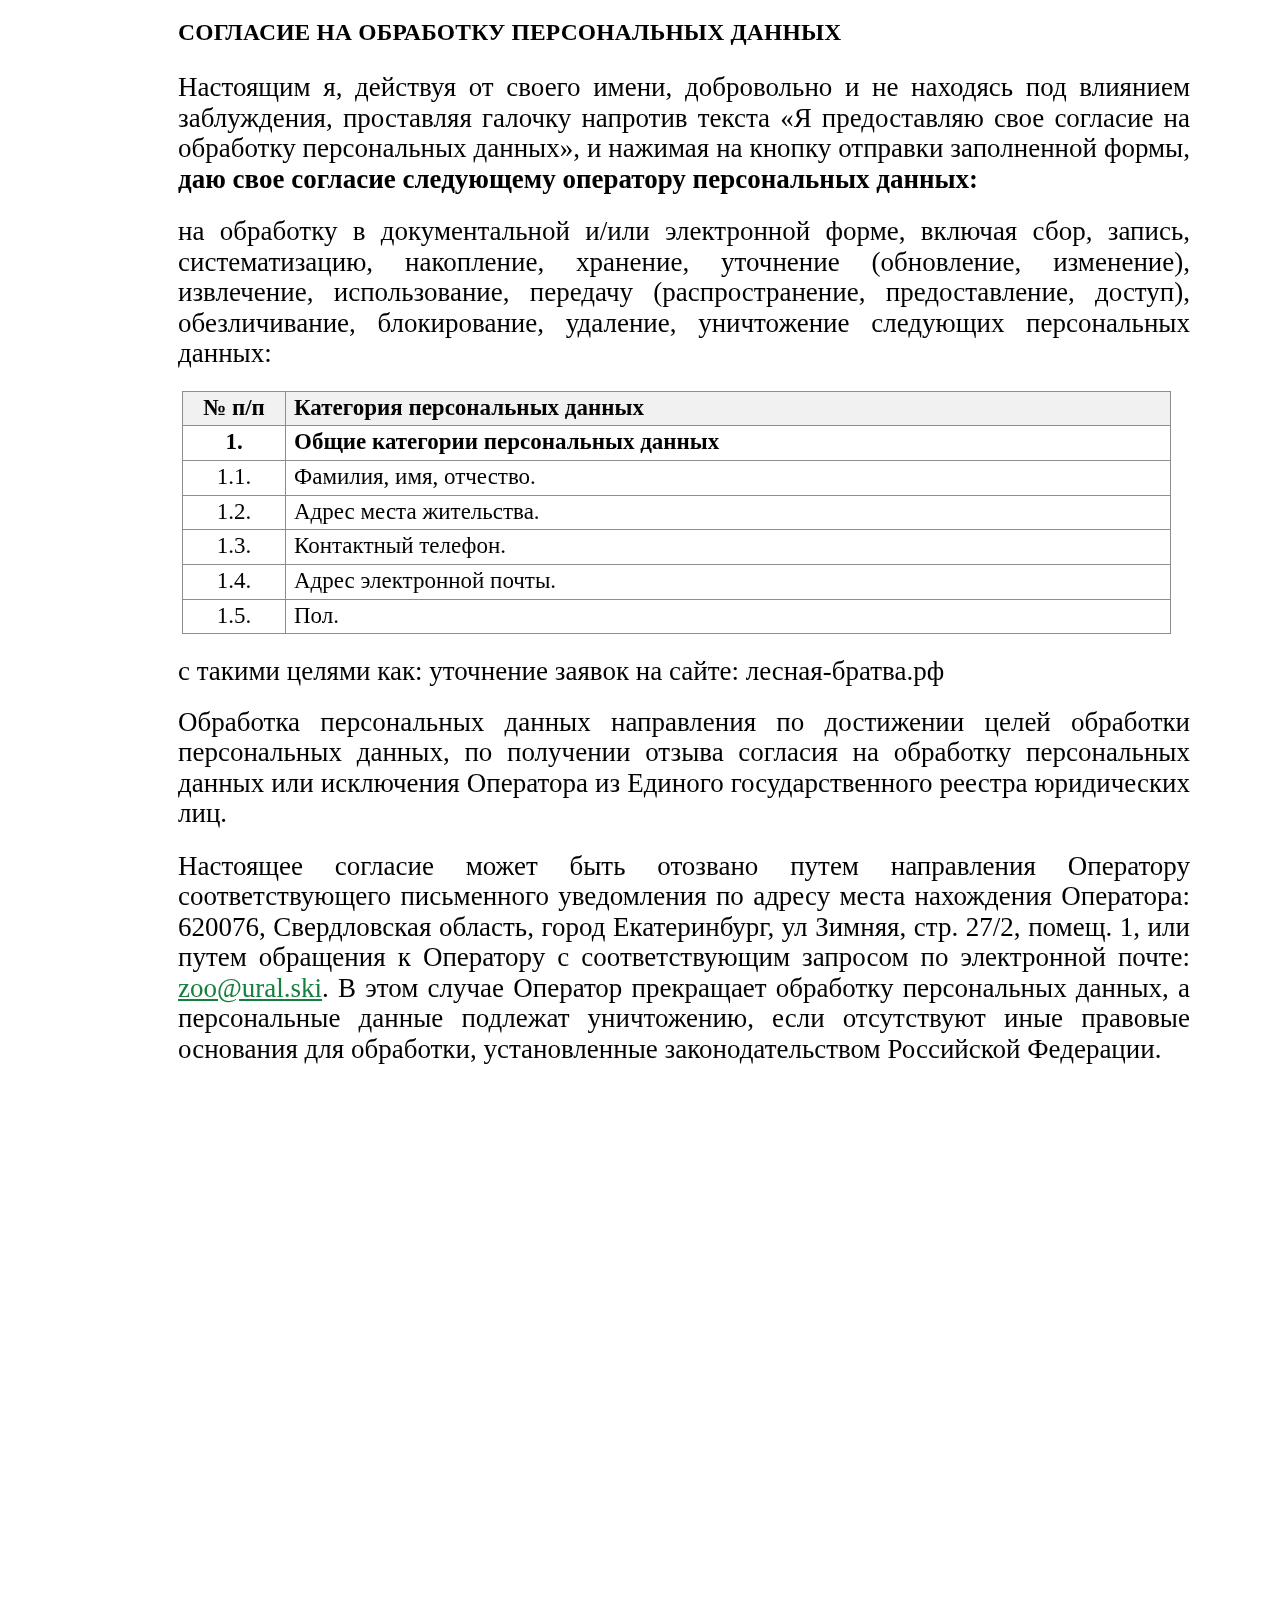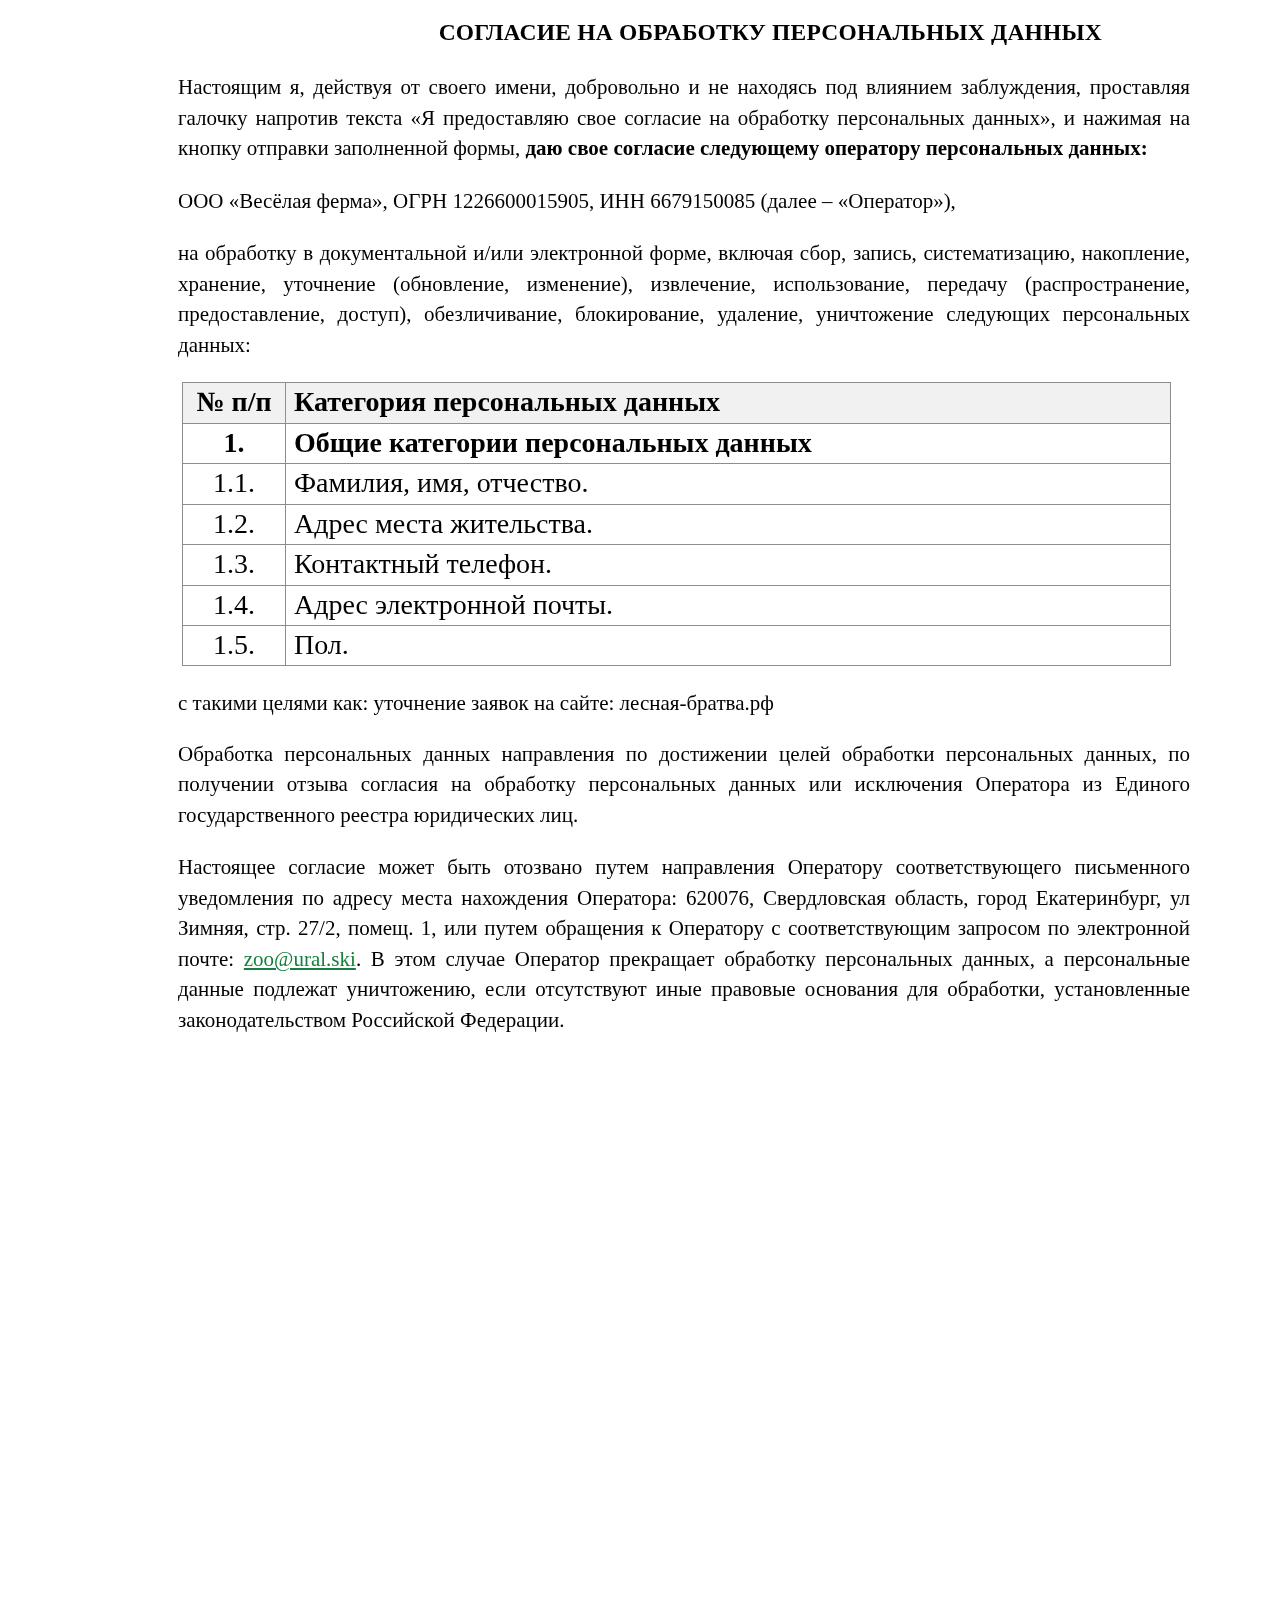--- a/index.html
+++ b/index.html
@@ -18,49 +18,49 @@
   .page {
     box-sizing: border-box;
     width: 1280px;
     height: 1600px;
     padding: 18px 90px 0 178px;
     position: relative;
   }
   .doc-title {
     font-size: 23.5px;
     font-weight: bold;
-    text-align: right;
+    text-align: left;
     letter-spacing: 0.2px;
     margin: 0 0 26px 0;
     padding-right: 88px;
     line-height: 1.2;
   }
   p.body-text {
-    font-size: 21px;
+    font-size: 27px;
     line-height: 30.5px;
     text-align: justify;
     text-justify: inter-word;
     margin: 0 0 22px 0;
     width: 1012px;
   }
   p.body-text.nojust {
     text-align: left;
   }
   p.tight {
     margin-bottom: 20px;
   }
   .b {
     font-weight: bold;
   }
   
   .pd-table {
     border-collapse: collapse;
     width: 989px;
     margin: 0 0 22px 4px;
-    font-size: 28px;
+    font-size: 23px;
     line-height: 1.16;
     table-layout: fixed;
   }
   .pd-table td, .pd-table th {
     border: 1.3px solid #8d8d8d;
     padding: 3px 8px 4px 8px;
     vertical-align: middle;
     font-weight: normal;
   }
   .pd-table col.c-num { width: 103px; }
@@ -82,21 +82,20 @@
 </style>
 </head>
 <body>
 
 <div class="page">
 
   <h1 class="doc-title">СОГЛАСИЕ НА ОБРАБОТКУ ПЕРСОНАЛЬНЫХ ДАННЫХ</h1>
 
   <p class="body-text"><span>Настоящим я, действуя от своего имени, добровольно и не находясь под влиянием заблуждения, проставляя галочку напротив текста «Я предоставляю свое согласие на обработку персональных данных», и нажимая на кнопку отправки заполненной формы, </span><span class="b">даю свое согласие следующему оператору персональных данных:</span></p>
 
-  <p class="body-text nojust">ООО «Весёлая ферма», ОГРН 1226600015905, ИНН 6679150085 (далее – «Оператор»),</p>
 
   <p class="body-text">на обработку в документальной и/или электронной форме, включая сбор, запись, систематизацию, накопление, хранение, уточнение (обновление, изменение), извлечение, использование, передачу (распространение, предоставление, доступ), обезличивание, блокирование, удаление, уничтожение следующих персональных данных:</p>
 
   <table class="pd-table">
     <colgroup>
       <col class="c-num">
       <col>
     </colgroup>
     <thead>
       <tr>

